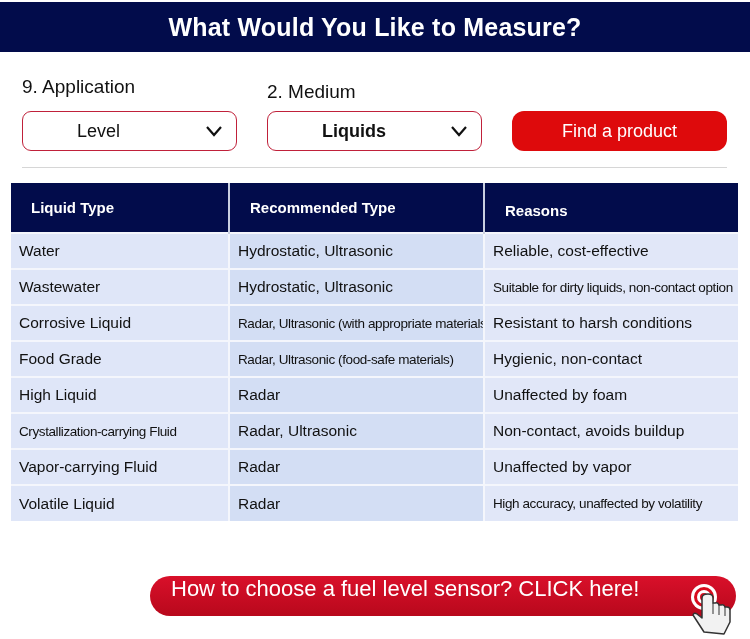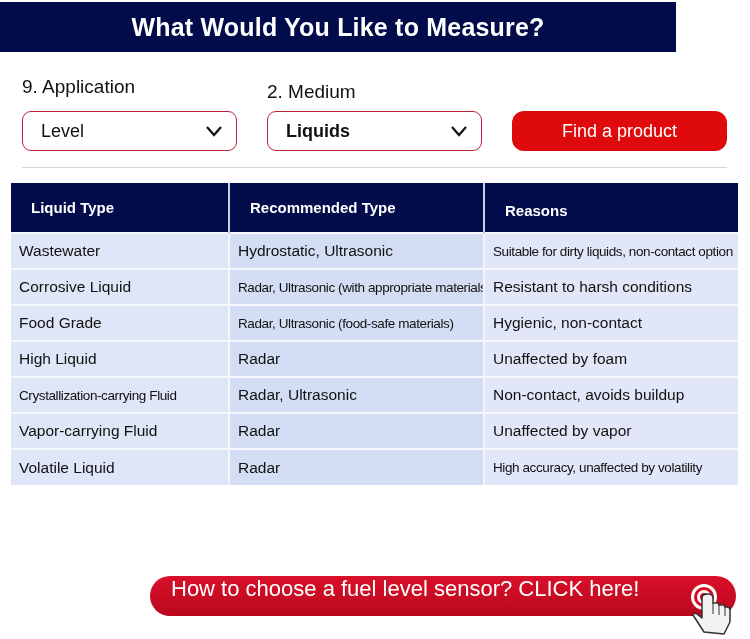--- a/index.html
+++ b/index.html
@@ -1,36 +1,36 @@
 <!DOCTYPE html>
 <html><head>
 <meta charset="utf-8">
 <style>
   * { box-sizing: border-box; margin: 0; padding: 0; }
   html, body { width: 750px; height: 639px; background: #ffffff; overflow: hidden; }
   body { position: relative; font-family: "DejaVu Sans", "Liberation Sans", sans-serif; color: #111; }
 
   .banner {
-    position: absolute; left: 0; top: 2px; width: 676px; height: 50px;
+    position: absolute; left: 0; top: 2px; width: 750px; height: 50px;
     background: #020c4b; color: #fff; display: flex; align-items: center; justify-content: center;
   }
   .banner h1 { font-family: "Liberation Sans", sans-serif; font-size: 25px; font-weight: bold; letter-spacing: 0.2px; }
 
   .field-label { position: absolute; font-family: "Liberation Sans", sans-serif; font-size: 19px; color: #111; }
   .lbl-app { left: 22px; top: 76px; }
   .lbl-med { left: 267px; top: 81px; }
 
   .select {
     position: absolute; top: 111px; height: 40px; width: 215px;
     border: 1.5px solid #c0213a; border-radius: 9px; background: #fff;
     display: flex; align-items: center; padding-left: 18px; cursor: pointer;
   }
   .sel-app { left: 22px; }
   .sel-med { left: 267px; }
-  .select .val { font-family: "Liberation Sans", sans-serif; font-size: 18px; color: #111; }
+  .select .val { font-family: "Liberation Sans", sans-serif; font-size: 18px; color: #111; margin-left: 36px; }
   .sel-med .val { font-weight: bold; }
   .select .chev { position: absolute; right: 14px; top: 13px; width: 16px; height: 12px; }
 
   .find-btn {
     position: absolute; left: 512px; top: 111px; width: 215px; height: 40px;
     background: #de0a0c; border-radius: 12px; border: none; color: #fff;
     font-family: "Liberation Sans", sans-serif; font-size: 18px;
     display: flex; align-items: center; justify-content: center; cursor: pointer;
   }
 
@@ -102,20 +102,25 @@
     </colgroup>
   <thead>
     <tr>
       <th>Liquid Type</th>
       <th>Recommended Type</th>
       <th>Reasons</th>
     </tr>
   </thead>
   <tbody>
     <tr>
+      <td class="c1">Water</td>
+      <td class="c2">Hydrostatic, Ultrasonic</td>
+      <td class="c3">Reliable, cost-effective</td>
+    </tr>
+    <tr>
       <td class="c1">Wastewater</td>
       <td class="c2">Hydrostatic, Ultrasonic</td>
       <td class="c3 small">Suitable for dirty liquids, non-contact option</td>
     </tr>
     <tr>
       <td class="c1">Corrosive Liquid</td>
       <td class="c2 small">Radar, Ultrasonic (with appropriate materials)</td>
       <td class="c3">Resistant to harsh conditions</td>
     </tr>
     <tr>

